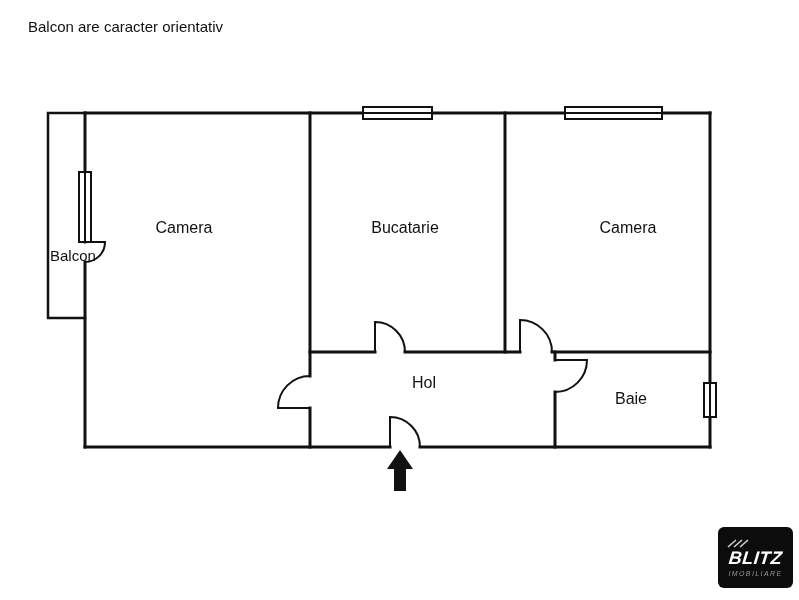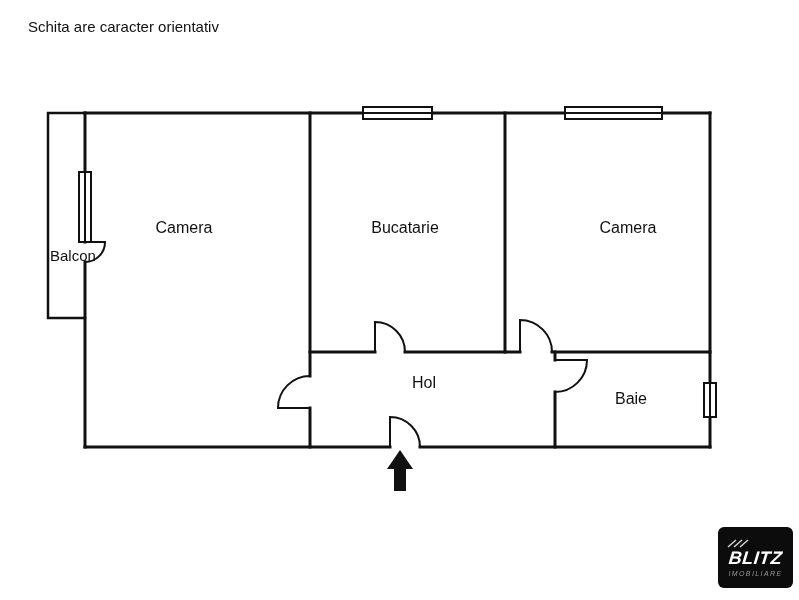--- a/index.html
+++ b/index.html
@@ -43,21 +43,21 @@
   .logo-sub {
     color:#999999; font-size:7px; letter-spacing:1.4px;
     font-style:italic; margin-top:3px; line-height:1; display:block;
   }
 </style>
 </head>
 <body>
 
 <div class="canvas">
 
-  <div class="disclaimer">Schita are caracter orientativ</div>
+  <div class="disclaimer">Balcon are caracter orientativ</div>
 
   <svg class="plan-svg" width="799" height="600" viewBox="0 0 799 600" xmlns="http://www.w3.org/2000/svg">
 
     <g>
       <path class="wall" d="M85,113 H710"></path>
       <path class="wall" d="M710,113 V447"></path>
       <path class="wall" d="M420,447 H710"></path>
       <path class="wall" d="M85,447 H390"></path>
       <path class="wall" d="M85,113 V242"></path>
       <path class="wall" d="M85,262 V447"></path>

